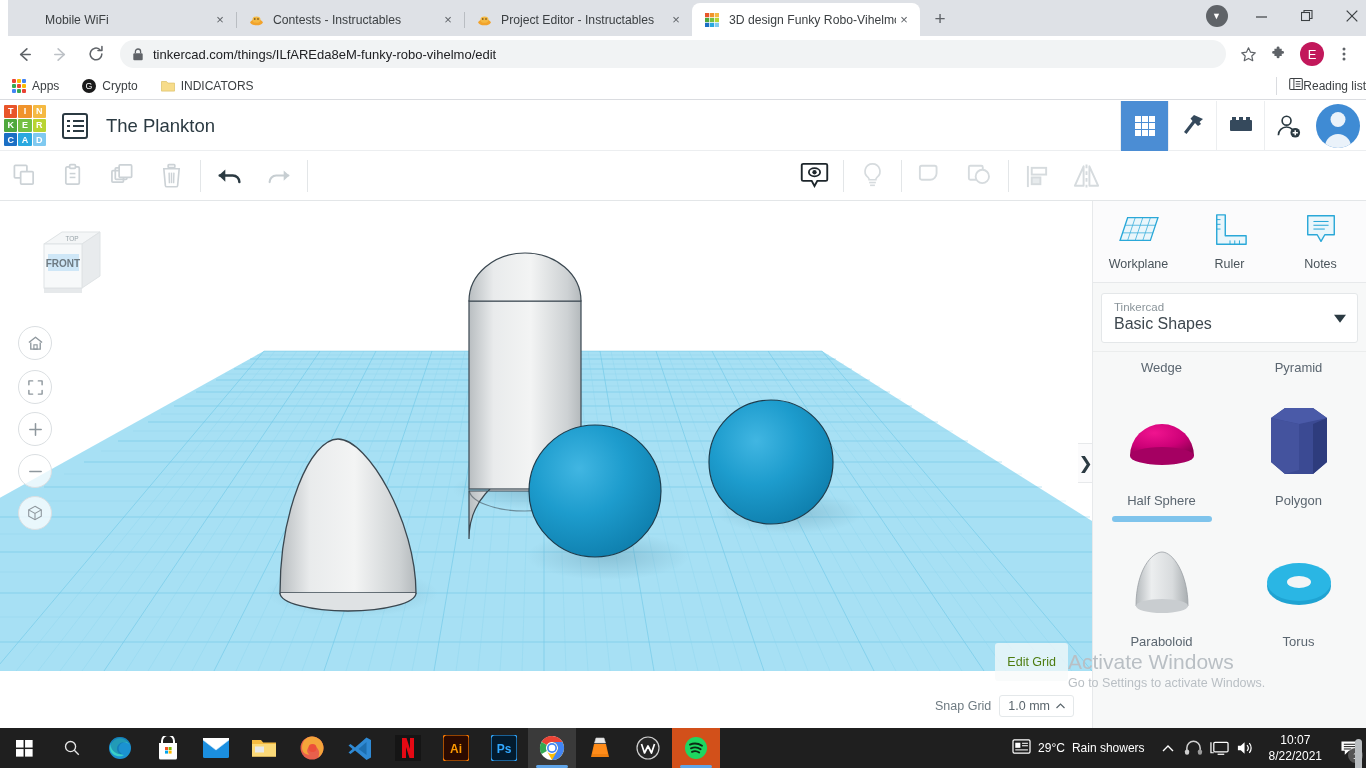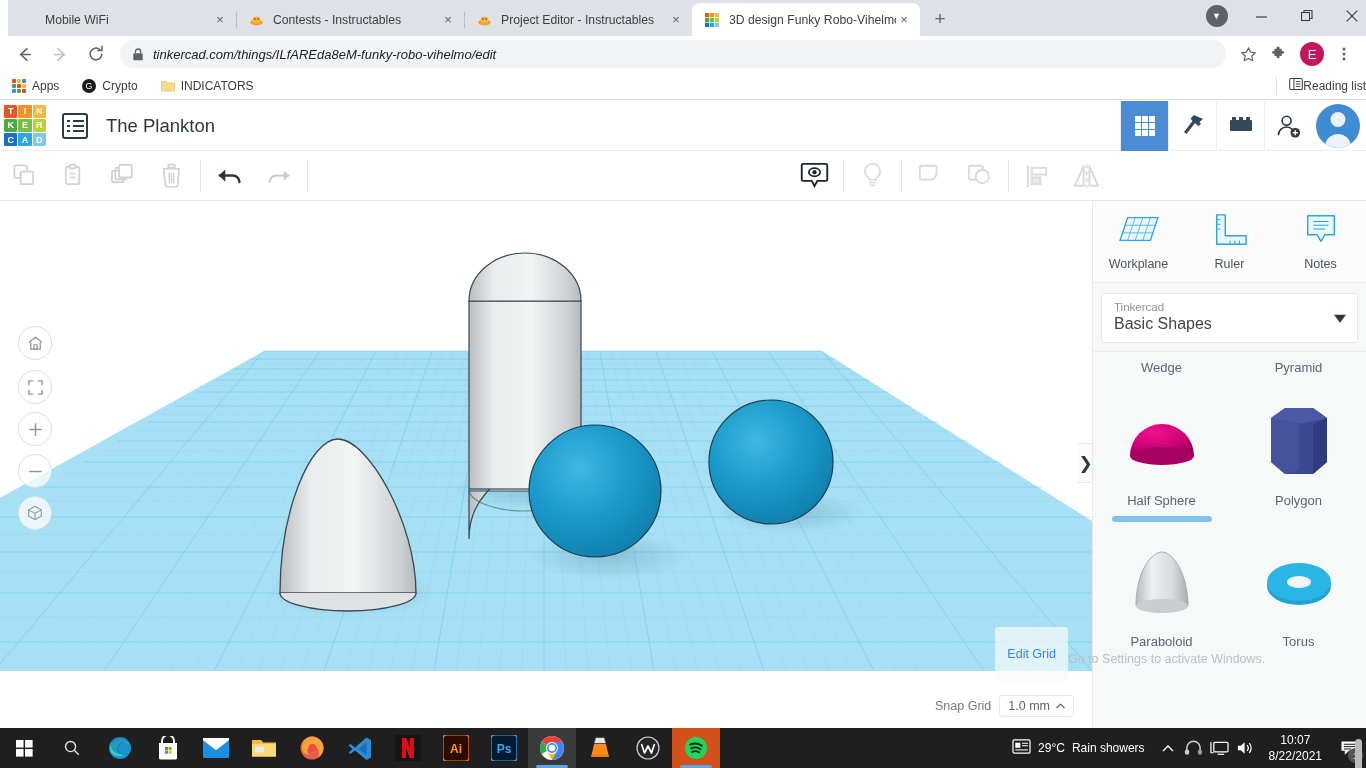--- a/index.html
+++ b/index.html
@@ -70,21 +70,21 @@
     width: 28px; height: 28px; margin-left: 8px;
     display: flex; align-items: center; justify-content: center;
     color: #5f6368;
   }
   .nav-ico.first { margin-left: 10px; }
   .nav-ico.disabled { color: #bdc1c6; }
   .omnibox {
     flex: 1 1 auto; height: 28px; margin: 0 8px 0 10px;
     background: #f1f3f4; border-radius: 14px;
     display: flex; align-items: center; padding: 11px 12px;
-    font-size: 13px; color: #202124; font-style: italic;
+    font-size: 13px; color: #202124;
   }
   .omnibox .lock { margin-right: 9px; display: flex; align-items: center; }
   .tb-right { display: flex; align-items: center; padding-right: 6px; }
   .tb-ico {
     width: 28px; height: 28px; margin-right: 2px;
     display: flex; align-items: center; justify-content: center;
     color: #5f6368;
   }
   .profile-chip {
     width: 24px; height: 24px; border-radius: 50%;
@@ -216,22 +216,22 @@
 
   .panel-toggle {
     position: absolute; left: 1078px; top: 443px;
     width: 16px; height: 40px; background: #fbfbfc;
     border: 1px solid #e7e9eb; border-left: none;
     display: flex; align-items: center; justify-content: center;
     font-size: 17px; color: #2b3a42;
   }
   .edit-grid {
     position: absolute; right: 24px; bottom: 47px;
-    padding: 20px 12px; background: rgba(247,249,250,0.72);
-    border-radius: 3px; font-size: 12.5px; color: #3b82f6;
+    padding: 12px 12px; background: rgba(247,249,250,0.72);
+    border-radius: 3px; font-size: 12.5px; color: #4d7c0f;
   }
   .snap-row {
     position: absolute; right: 18px; bottom: 11px;
     display: flex; align-items: center; font-size: 12.5px; color: #6f7b82;
   }
   .snap-val {
     margin-left: 8px; padding: 3px 8px;
     background: rgba(255,255,255,0.7); border: 1px solid #e4e8ea;
     border-radius: 3px; display: flex; align-items: center; gap: 6px;
     color: #5b666d;
@@ -820,20 +820,31 @@
 
       <g>
         <circle cx="771" cy="461" r="62" fill="url(#ballBlue)" stroke="#1d3d4e" stroke-width="1.2" transform="translate(0,-200)"></circle>
       </g>
 
       <g>
         <circle cx="595" cy="490" r="66" fill="url(#ballBlue)" stroke="#1d3d4e" stroke-width="1.2" transform="translate(0,-200)"></circle>
       </g>
     </svg>
 
+    <div class="viewcube">
+      <svg width="74" height="80" viewBox="0 0 74 80">
+        <polygon points="14,18 32,6 70,6 52,18" fill="#f4f6f7" stroke="#dfe3e5" stroke-width="1"></polygon>
+        <polygon points="52,18 70,6 70,50 52,62" fill="#e8ebed" stroke="#dfe3e5" stroke-width="1"></polygon>
+        <rect x="14" y="18" width="38" height="44" fill="#f7f9fa" stroke="#dfe3e5" stroke-width="1"></rect>
+        <rect x="18" y="28" width="31" height="17" fill="#cfe7f7"></rect>
+        <text x="42" y="15" font-size="6.5" fill="#9aa4aa" text-anchor="middle" font-family="Liberation Sans">TOP</text>
+        <text x="33" y="41" font-size="10" fill="#6d7a82" text-anchor="middle" font-family="Liberation Sans" font-weight="bold">FRONT</text>
+        <polygon points="14,62 52,62 52,67 14,67" fill="#d6dbde" opacity="0.6"></polygon>
+      </svg>
+    </div>
 
     <div class="nav-circle" style="top:125px;">
       <svg width="17" height="17" viewBox="0 0 18 18">
           <path d="M2 8 L9 2.4 L16 8" fill="none" stroke="currentColor" stroke-width="1.4" stroke-linejoin="round"></path>
           <path d="M4 8 V15 h10 V8" fill="none" stroke="currentColor" stroke-width="1.4"></path>
           <rect x="7.3" y="10.4" width="3.4" height="4.6" fill="none" stroke="currentColor" stroke-width="1.2"></rect>
         </svg>
     </div>
     <div class="nav-circle" style="top:169px;">
       <svg width="17" height="17" viewBox="0 0 18 18">
@@ -997,20 +1008,21 @@
           <div class="shape-name">Torus</div>
         </div>
 
       </div>
     </div>
 
     <div class="rp-scrollbar"></div>
   </div>
 
   <div class="activate-wm">
+    <div class="l1">Activate Windows</div>
     <div class="l2">Go to Settings to activate Windows.</div>
   </div>
 
   <div class="taskbar">
     <div class="tb-item">
       <svg width="17" height="17" viewBox="0 0 18 18">
           <rect x="0" y="0" width="8" height="8" fill="#fff"></rect>
           <rect x="9.6" y="0" width="8" height="8" fill="#fff"></rect>
           <rect x="0" y="9.6" width="8" height="8" fill="#fff"></rect>
           <rect x="9.6" y="9.6" width="8" height="8" fill="#fff"></rect>

